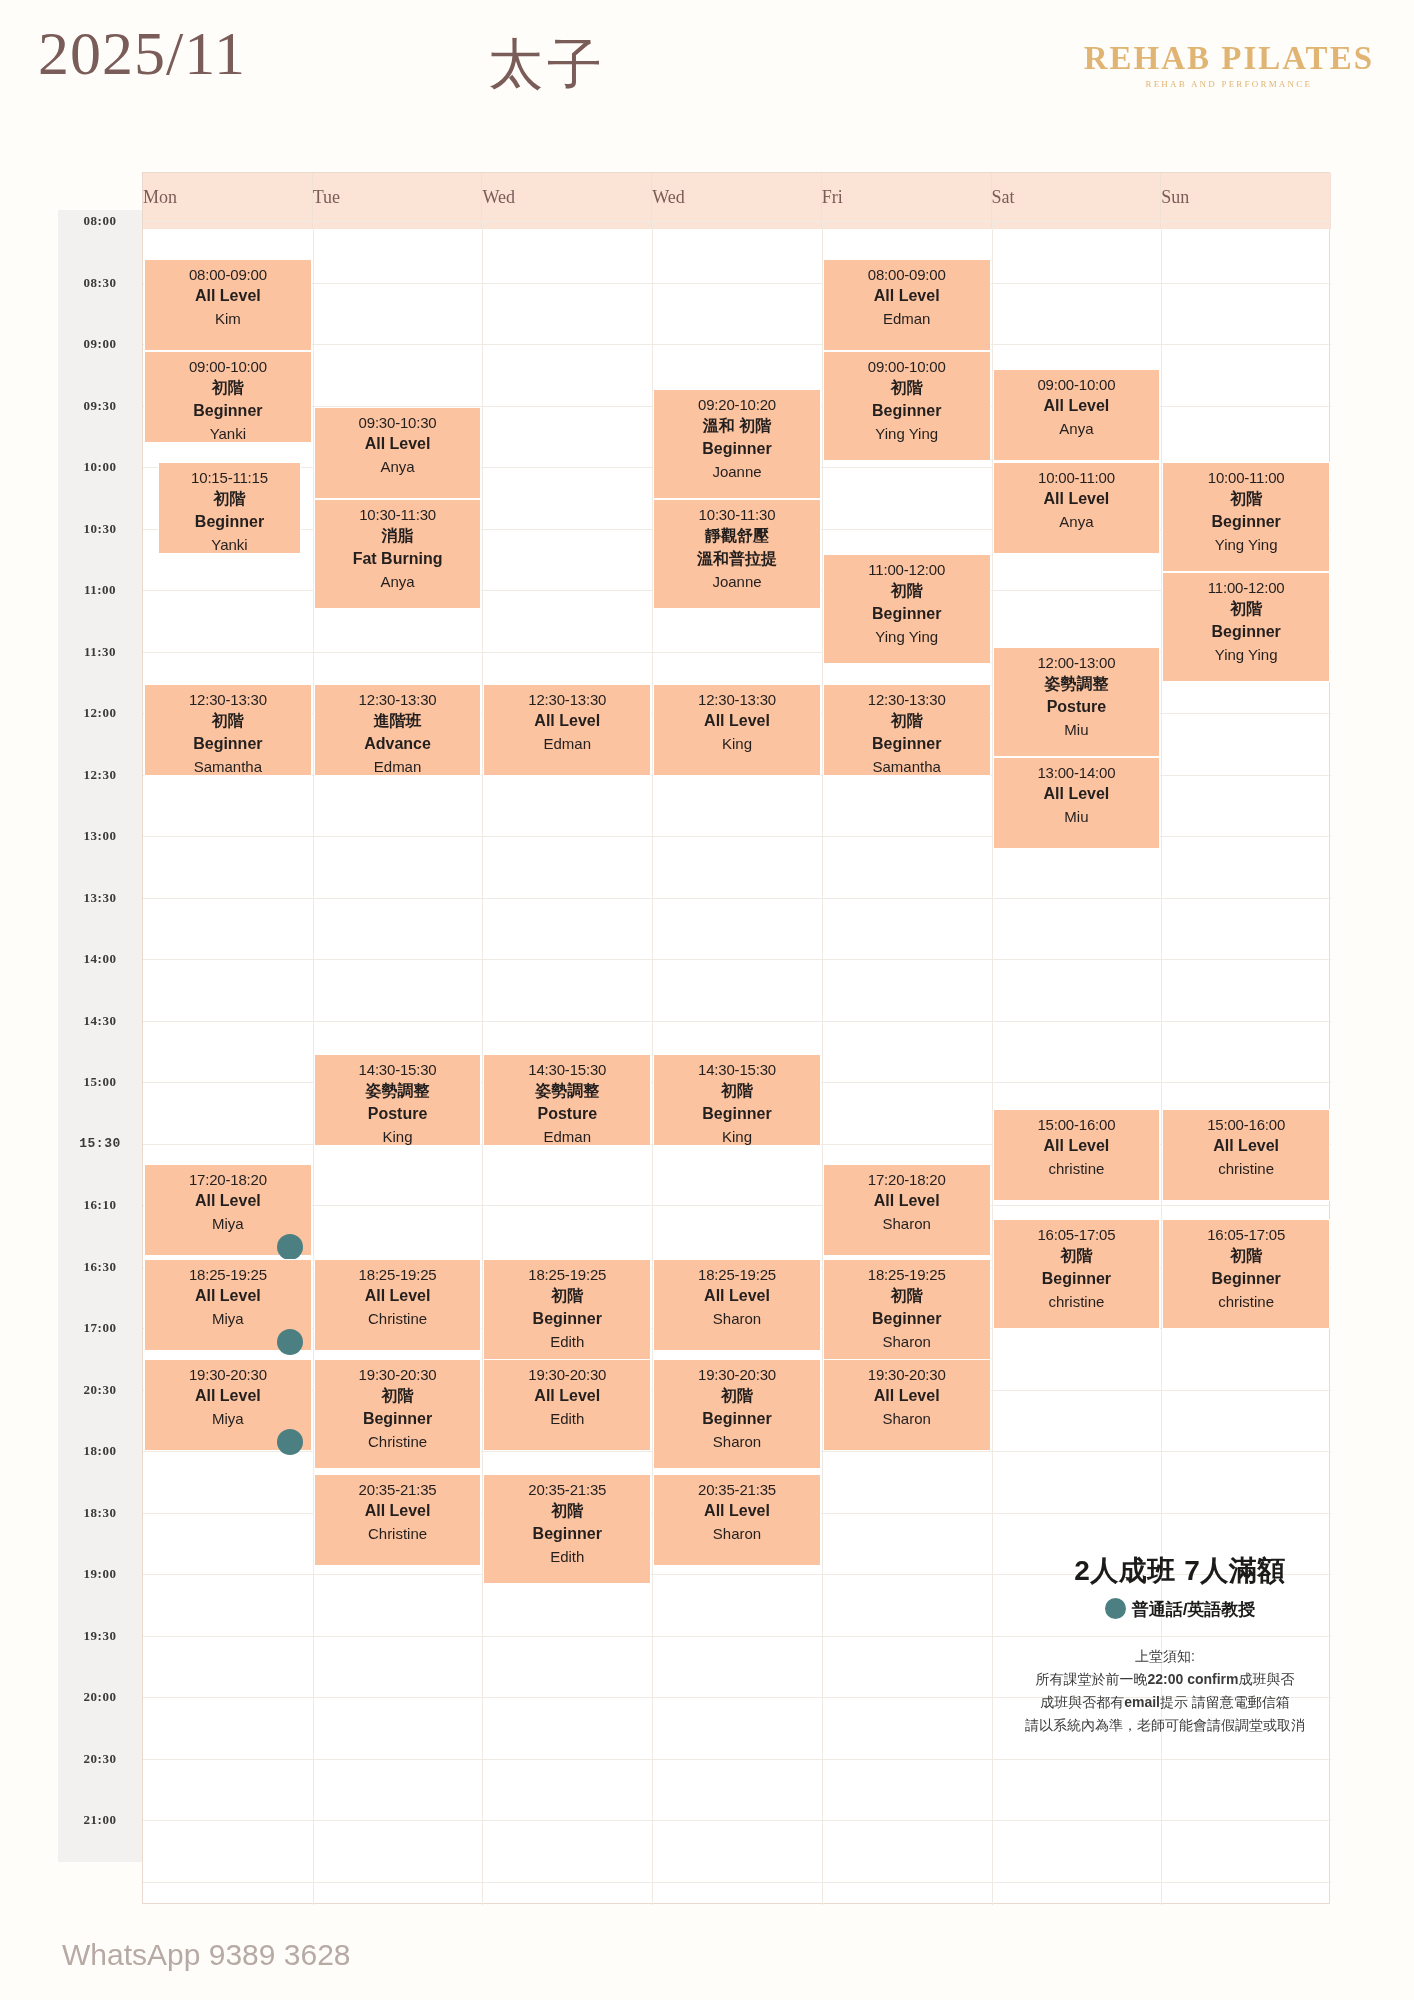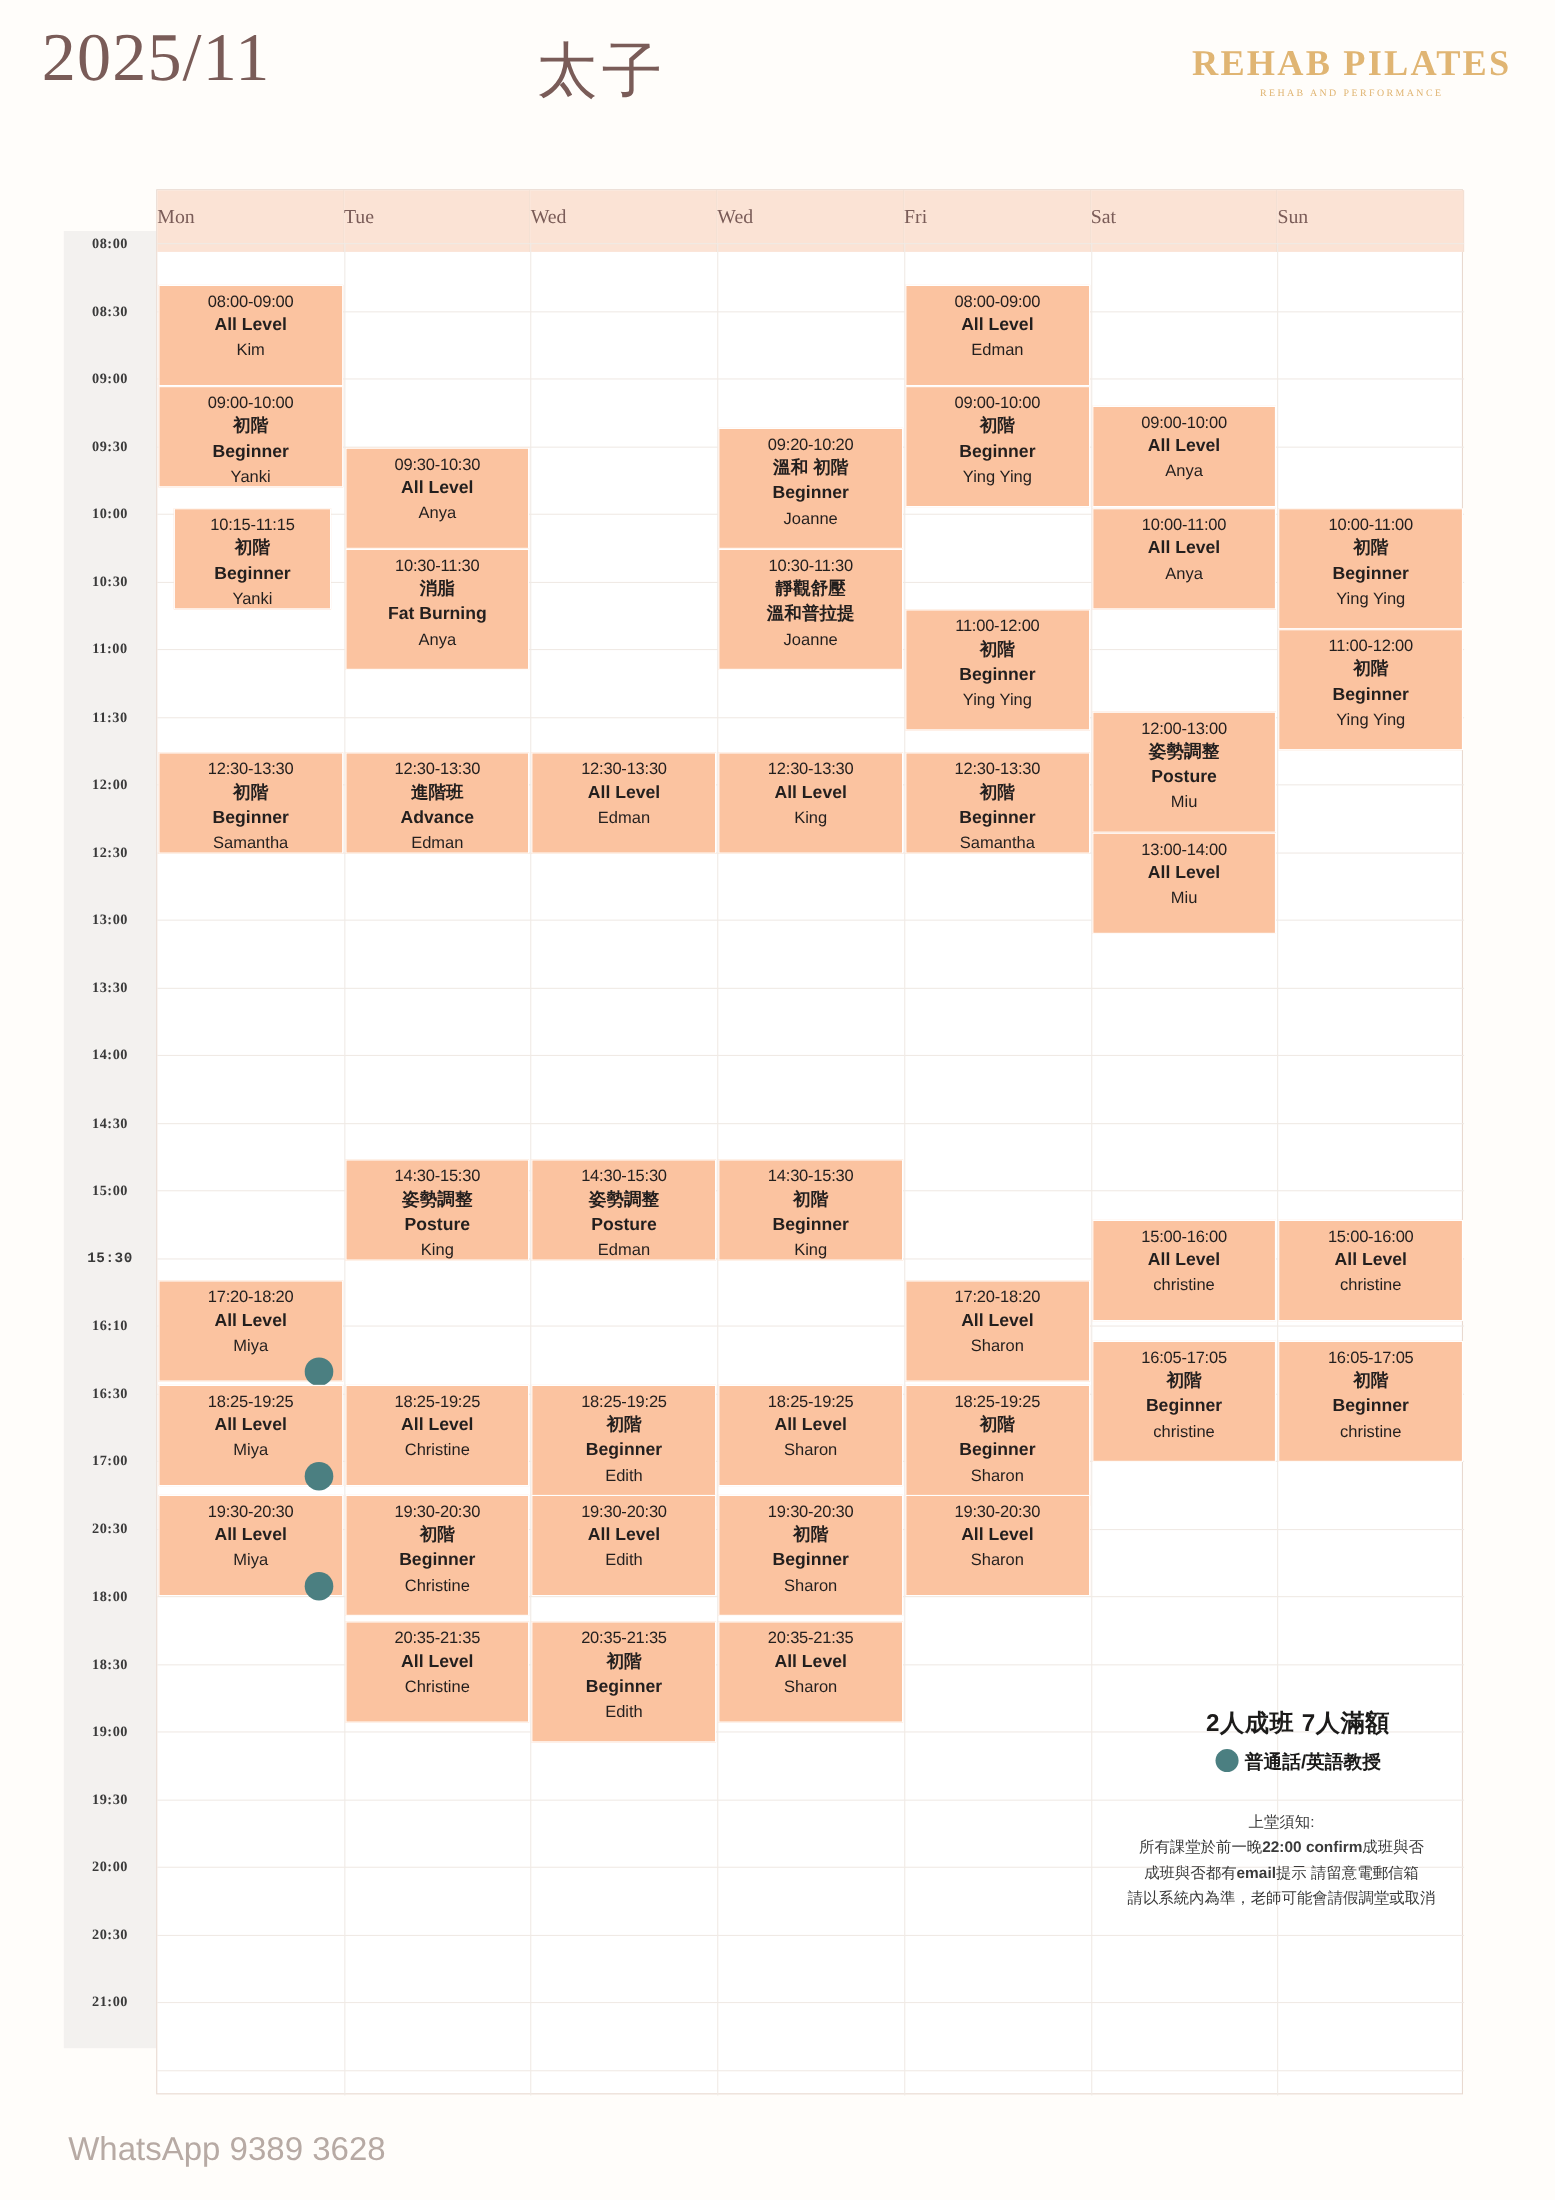--- a/index.html
+++ b/index.html
@@ -75,21 +75,21 @@
     padding-top: 4px;
     overflow: hidden;
   }
   .cls .t   { font-size: 15px; letter-spacing: -.2px; }
   .cls .zh  { font-size: 16px; font-weight: 700; }
   .cls .lv  { font-size: 16px; font-weight: 700; }
   .cls .tc  { font-size: 15px; }
   .cls div { line-height: 1.42; }
   
   .notes { position: absolute; right: 84px; top: 1552px; width: 300px; text-align: center; }
-  .notes .n1 { font-size: 22px; font-weight: 700; color: #1c1b1a; letter-spacing: .5px; }
+  .notes .n1 { font-size: 28px; font-weight: 700; color: #1c1b1a; letter-spacing: .5px; }
   .notes .n2 { font-size: 17px; font-weight: 700; color: #1c1b1a; margin-top: 8px; }
   .dot { display:inline-block; width: 21px; height: 21px; border-radius: 50%; background: #4b7f81; vertical-align: -4px; margin-right: 6px; }
   .fineprint { position: absolute; right: 84px; top: 1645px; width: 330px; text-align: center;
                font-size: 14px; color: #3a3a3a; line-height: 1.65; }
   .fineprint b { font-weight: 700; }
   .wa { position: absolute; left: 62px; bottom: 28px; font-size: 30px; color: #b7aaa4; font-family: "Liberation Sans", sans-serif; }
   .mandot { position: absolute; width: 26px; height: 26px; border-radius: 50%; background: #4b7f81; }
 </style>
 </head>
 <body>

